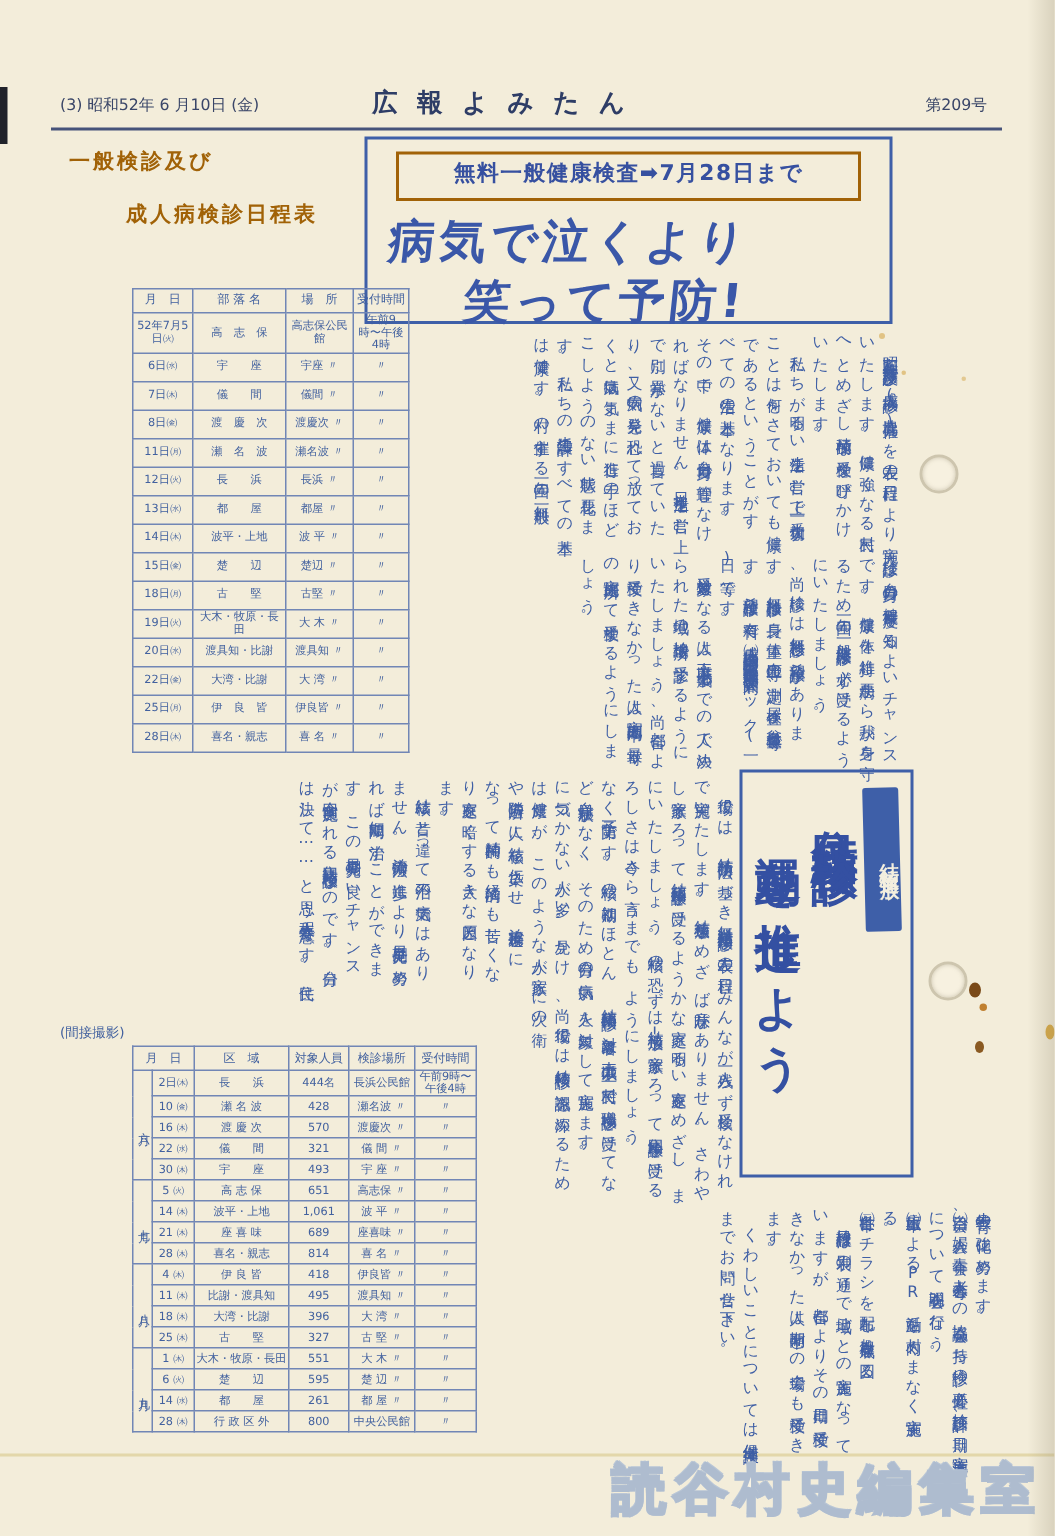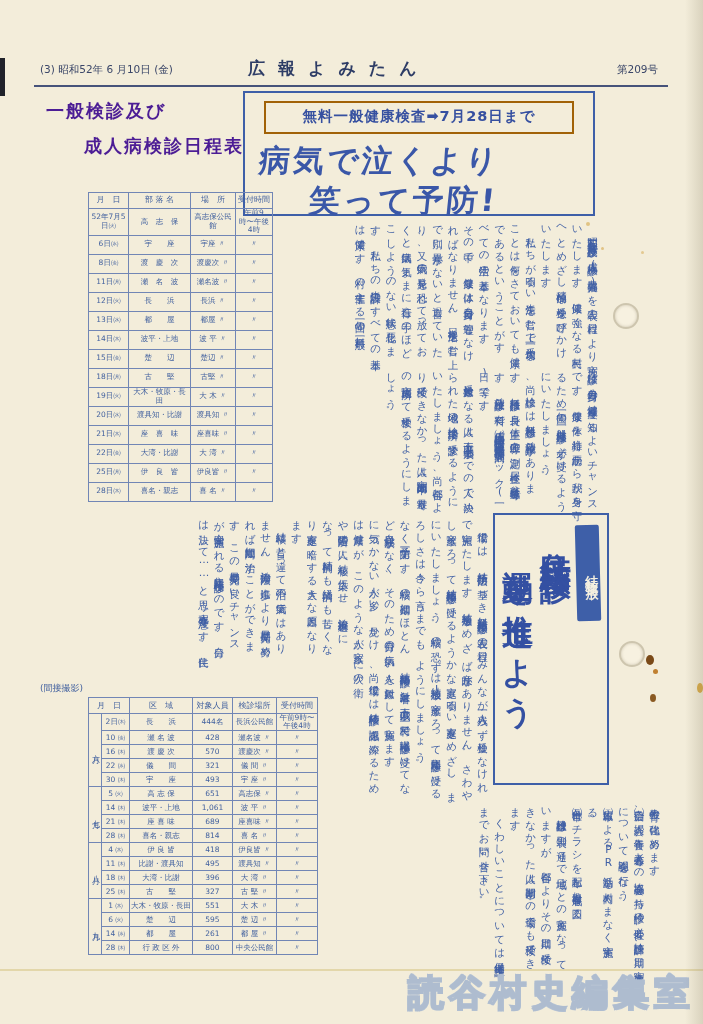--- a/index.html
+++ b/index.html
@@ -8,21 +8,21 @@
         background:#f3edda;overflow:hidden;color:#3f5fa5;}
   #page::after{content:"";position:absolute;right:0;top:0;width:18px;height:100%;
         background:linear-gradient(to left,rgba(150,140,115,.28),rgba(150,140,115,0));pointer-events:none;}
   .abs{position:absolute;}
   
   .hdr-left,.hdr-issue{font-size:10.5px;color:#3a4668;white-space:nowrap;}
   .hdr-title{font-size:17px;font-weight:bold;color:#2e3d66;letter-spacing:13px;white-space:nowrap;}
   .hdr-rule{height:2px;background:#46537a;}
   .corner-mark{width:5px;height:38px;background:#20222a;}
   
-  .lead-title{font-size:18px;font-weight:bold;color:#4c1d95;white-space:nowrap;letter-spacing:2px;}
+  .lead-title{font-size:14px;font-weight:bold;color:#a16207;white-space:nowrap;letter-spacing:2px;}
   
   .slogan-box{border:2.5px solid #3e5fa8;}
   .banner-box{border:2px solid #a16207;font-size:14.5px;font-weight:bold;color:#3650a0;
       text-align:center;line-height:27px;height:29px;letter-spacing:1px;white-space:nowrap;}
   .slogan-line{font-size:31px;font-weight:900;color:#3a57a8;transform:skewX(-6deg);
       letter-spacing:3px;white-space:nowrap;}
   
   table{border-collapse:collapse;table-layout:fixed;}
   .dtable{border:1.5px solid #5a70a8;color:#42619f;margin-left:32px;}
   .dtable td{border:1px solid #7186b5;text-align:center;vertical-align:middle;
@@ -110,20 +110,26 @@
           <td>高志保公民館</td>
           <td class="tiny">午前9時〜午後4時</td>
         </tr>
     <tr>
           <td>6日㈬</td>
           <td>宇　　座</td>
           <td>宇座 〃</td>
           <td>〃</td>
         </tr>
     <tr>
+          <td>7日㈭</td>
+          <td>儀　　間</td>
+          <td>儀間 〃</td>
+          <td>〃</td>
+        </tr>
+    <tr>
           <td>8日㈮</td>
           <td>渡　慶　次</td>
           <td>渡慶次 〃</td>
           <td>〃</td>
         </tr>
     <tr>
           <td>11日㈪</td>
           <td>瀬　名　波</td>
           <td>瀬名波 〃</td>
           <td>〃</td>
@@ -161,26 +167,20 @@
     <tr>
           <td>19日㈫</td>
           <td class="tiny">大木・牧原・長田</td>
           <td>大 木 〃</td>
           <td>〃</td>
         </tr>
     <tr>
           <td>20日㈬</td>
           <td class="tiny">渡具知・比謝</td>
           <td>渡具知 〃</td>
-          <td>〃</td>
-        </tr>
-    <tr>
-          <td>21日㈭</td>
-          <td>座　喜　味</td>
-          <td>座喜味 〃</td>
           <td>〃</td>
         </tr>
     <tr>
           <td>22日㈮</td>
           <td class="tiny">大湾・比謝</td>
           <td>大 湾 〃</td>
           <td>〃</td>
         </tr>
     <tr>
           <td>25日㈪</td>

